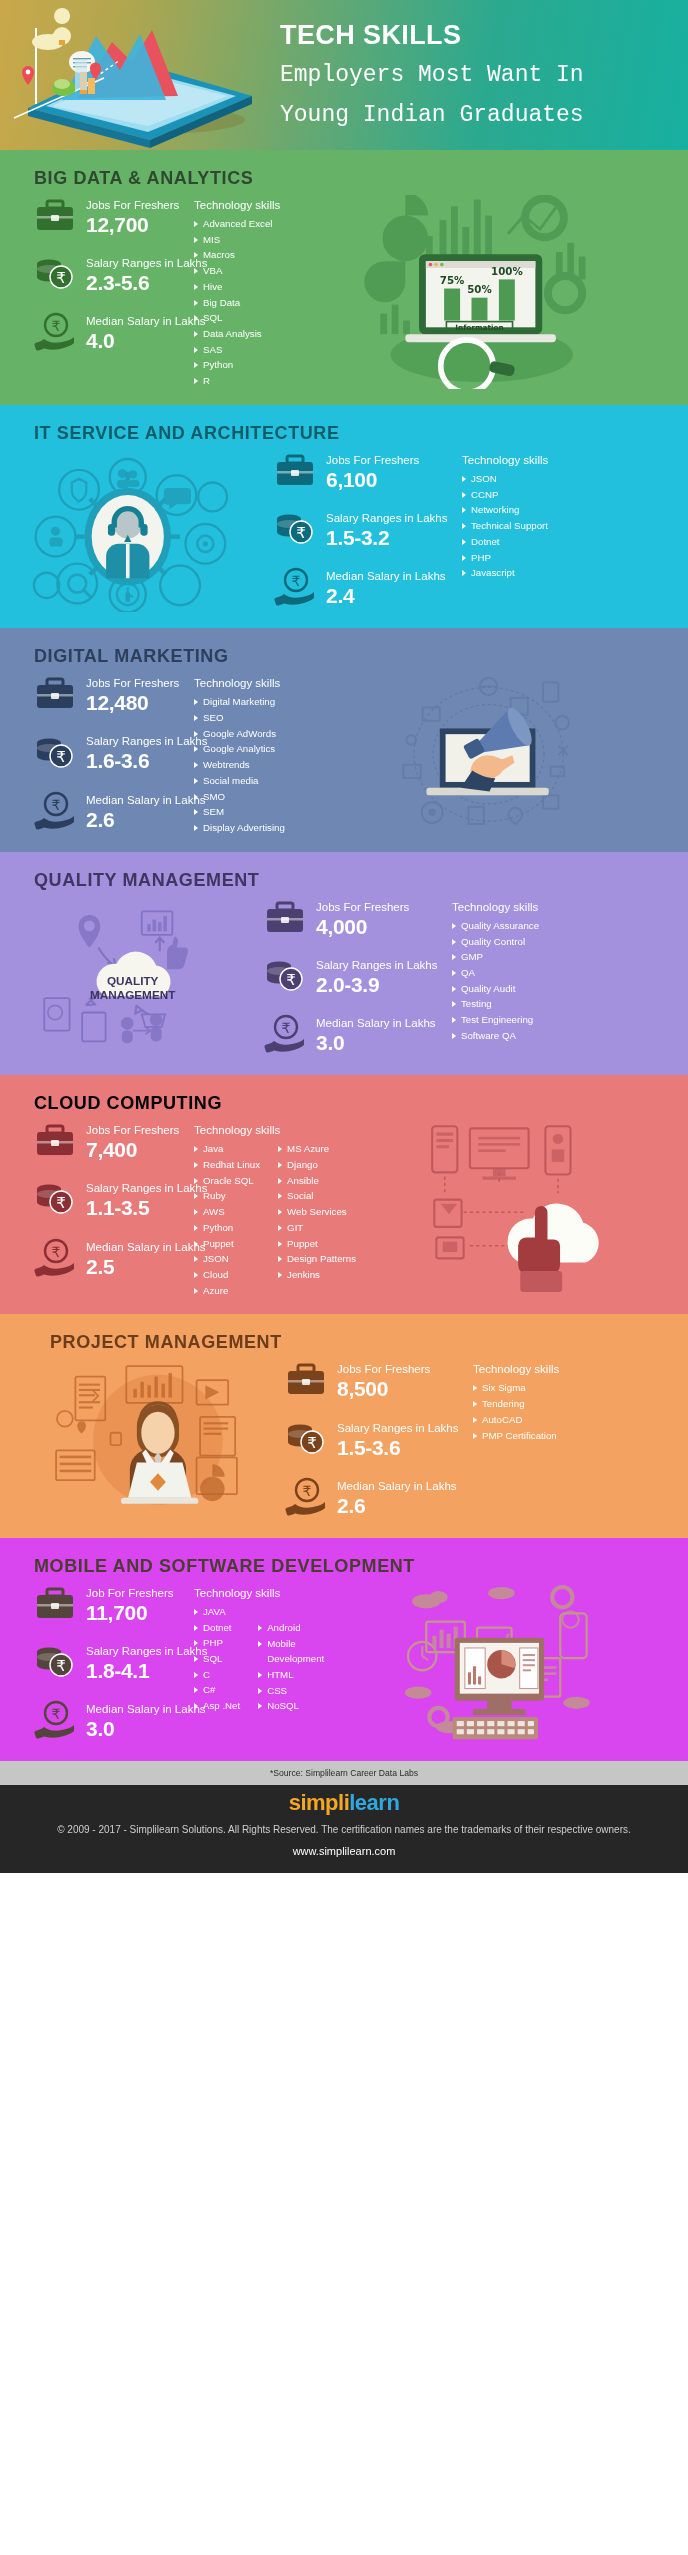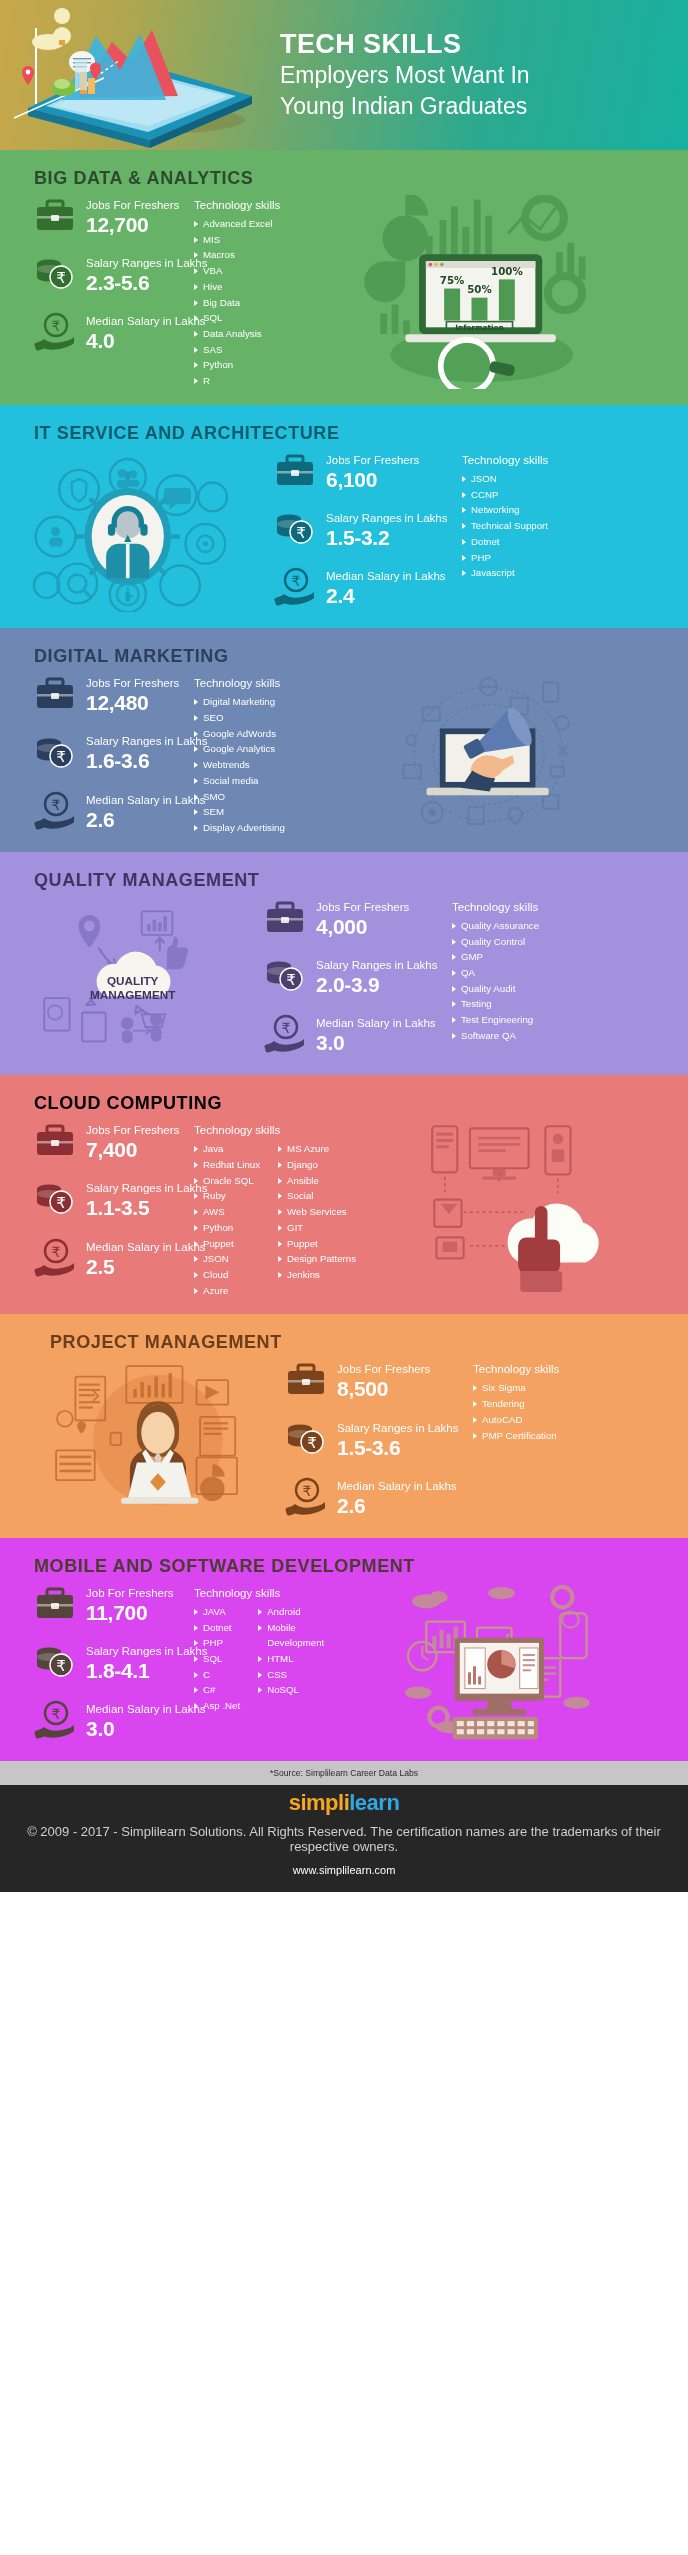--- a/index.html
+++ b/index.html
@@ -17,21 +17,21 @@
     background: linear-gradient(100deg, #c9a84a 0%, #b0a64f 18%, #6fa86d 42%, #2ba98f 70%, #17b0a0 100%);
     display:flex; align-items:center; position:relative;
   }
   .hero-art { width:280px; height:150px; position:relative; flex:none; }
   .hero-text { flex:1; padding-right:18px; }
   .hero-title {
     color:#ffffff; font-weight:bold; font-size:27px; letter-spacing:.4px;
     line-height:1.05; font-stretch:condensed;
   }
   .hero-sub {
-    color:#ffffff; font-size:23px; line-height:1.22; margin-top:3px; font-weight:400;
+    color:#ffffff; font-size:23px; line-height:1.22; margin-top:12px; font-weight:400;font-family:Liberation Mono, monospace;
   }
 
   
   .sec { position:relative; overflow:hidden; }
   .sec-title {
     font-size:18px; font-weight:bold; letter-spacing:.6px;
     padding: 18px 0 6px 34px;
   }
   .sec-body { display:flex; padding: 0 14px 16px 14px; position:relative; }
 
@@ -97,21 +97,21 @@
     background:#c6c6c6; text-align:center; padding:7px 0;
     font-size:8.6px; color:#2b2b2b;
   }
   .footer {
     background:#262626; text-align:center; padding:5px 0 16px 0;
   }
   .logo { font-size:22px; font-weight:bold; letter-spacing:-.5px; }
   .logo .a { color:#f5a623; }
   .logo .b { color:#2fa8df; }
   .logo .bar { color:#f5a623; }
-  .copyright { color:#cfcfcf; font-size:13px; margin-top:8px; }
+  .copyright { color:#cfcfcf; font-size:10px; margin-top:8px; }
   .url { color:#ffffff; font-size:11px; margin-top:10px; }
   .flip .metrics { padding-left:0; }
 </style>
 </head>
 <body>
 
 <div class="page">
 
   <div class="hero">
     <div class="hero-art">
@@ -928,21 +928,21 @@
         <div class="skill-cols">
           <ul class="skill-list">
               <li>JAVA</li>
               <li>Dotnet</li>
               <li>PHP</li>
               <li>SQL</li>
               <li>C</li>
               <li>C#</li>
               <li>Asp .Net</li>
             </ul>
-          <ul class="skill-list" style="max-width:72px;">
+          <ul class="skill-list" style="max-width:72px;margin-top:16px;">
               <li>Android</li>
               <li style="white-space: normal;">Mobile Development</li>
               <li>HTML</li>
               <li>CSS</li>
               <li>NoSQL</li>
             </ul>
         </div>
       </div>
 
       <div class="art">

